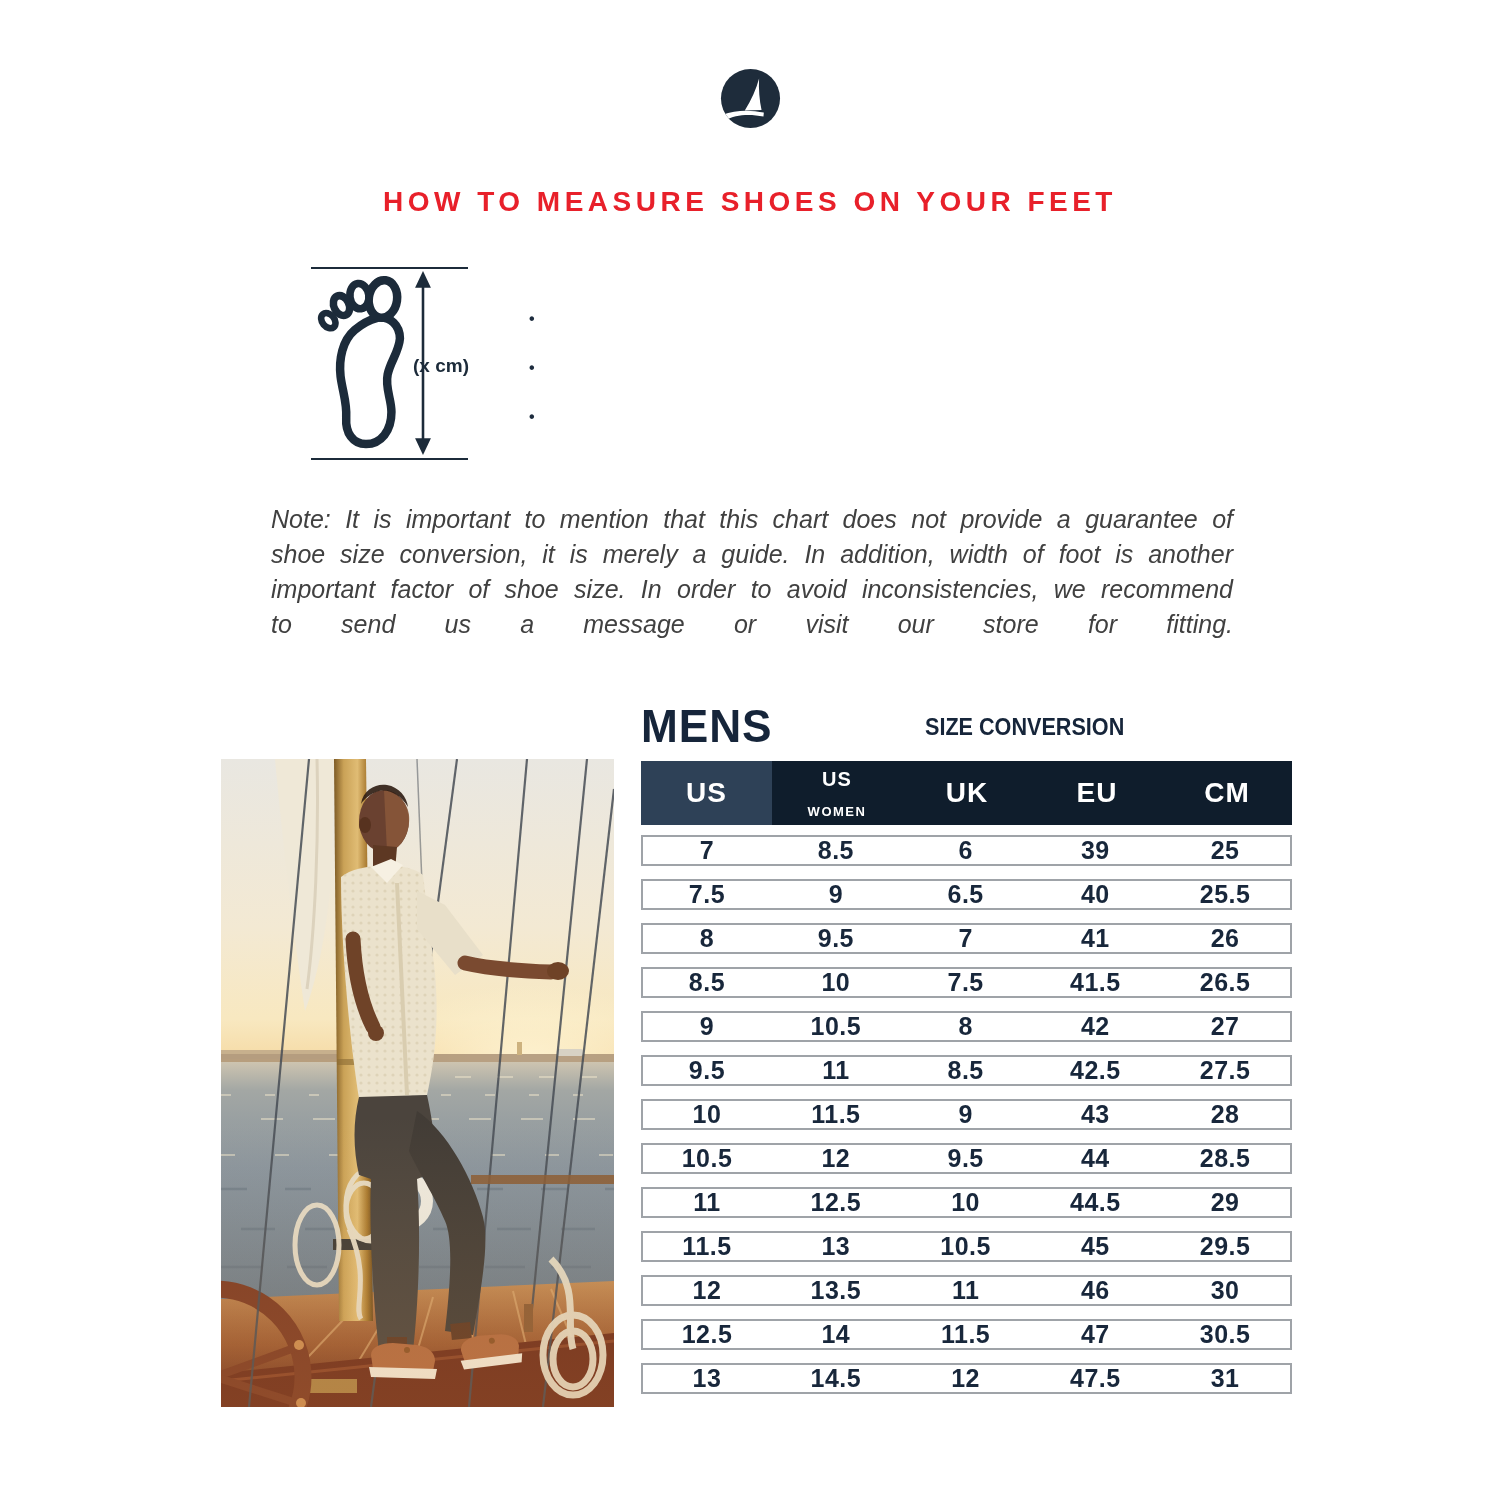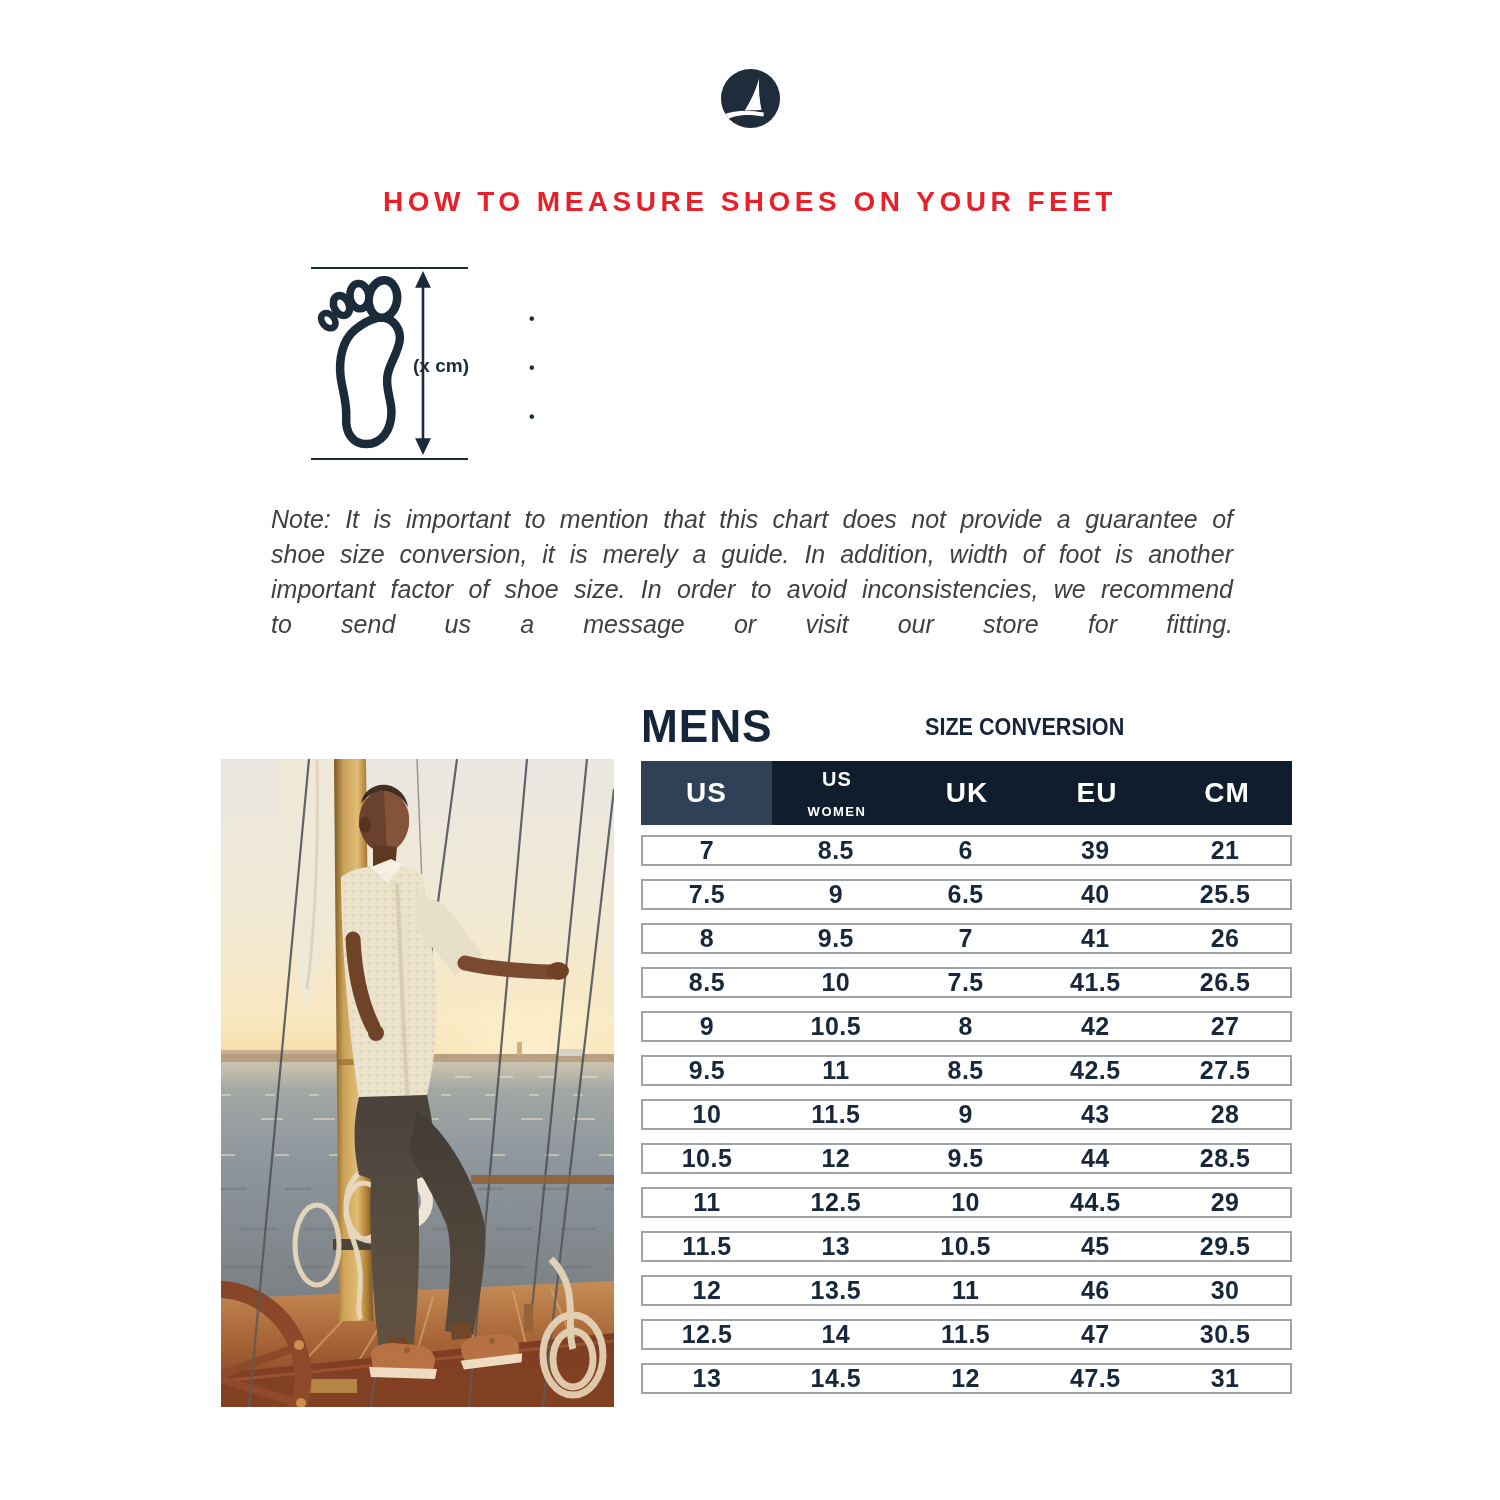--- a/index.html
+++ b/index.html
@@ -271,21 +271,21 @@
       <div class="th w2">UK</div>
       <div class="th w3">EU</div>
       <div class="th w4">CM</div>
     </div>
     <div class="tbody">
         <div class="trow">
           <div class="tc tc0">7</div>
           <div class="tc">8.5</div>
           <div class="tc">6</div>
           <div class="tc">39</div>
-          <div class="tc">21</div>
+          <div class="tc">25</div>
         </div>
         <div class="trow">
           <div class="tc tc0">7.5</div>
           <div class="tc">9</div>
           <div class="tc">6.5</div>
           <div class="tc">40</div>
           <div class="tc">25.5</div>
         </div>
         <div class="trow">
           <div class="tc tc0">8</div>

